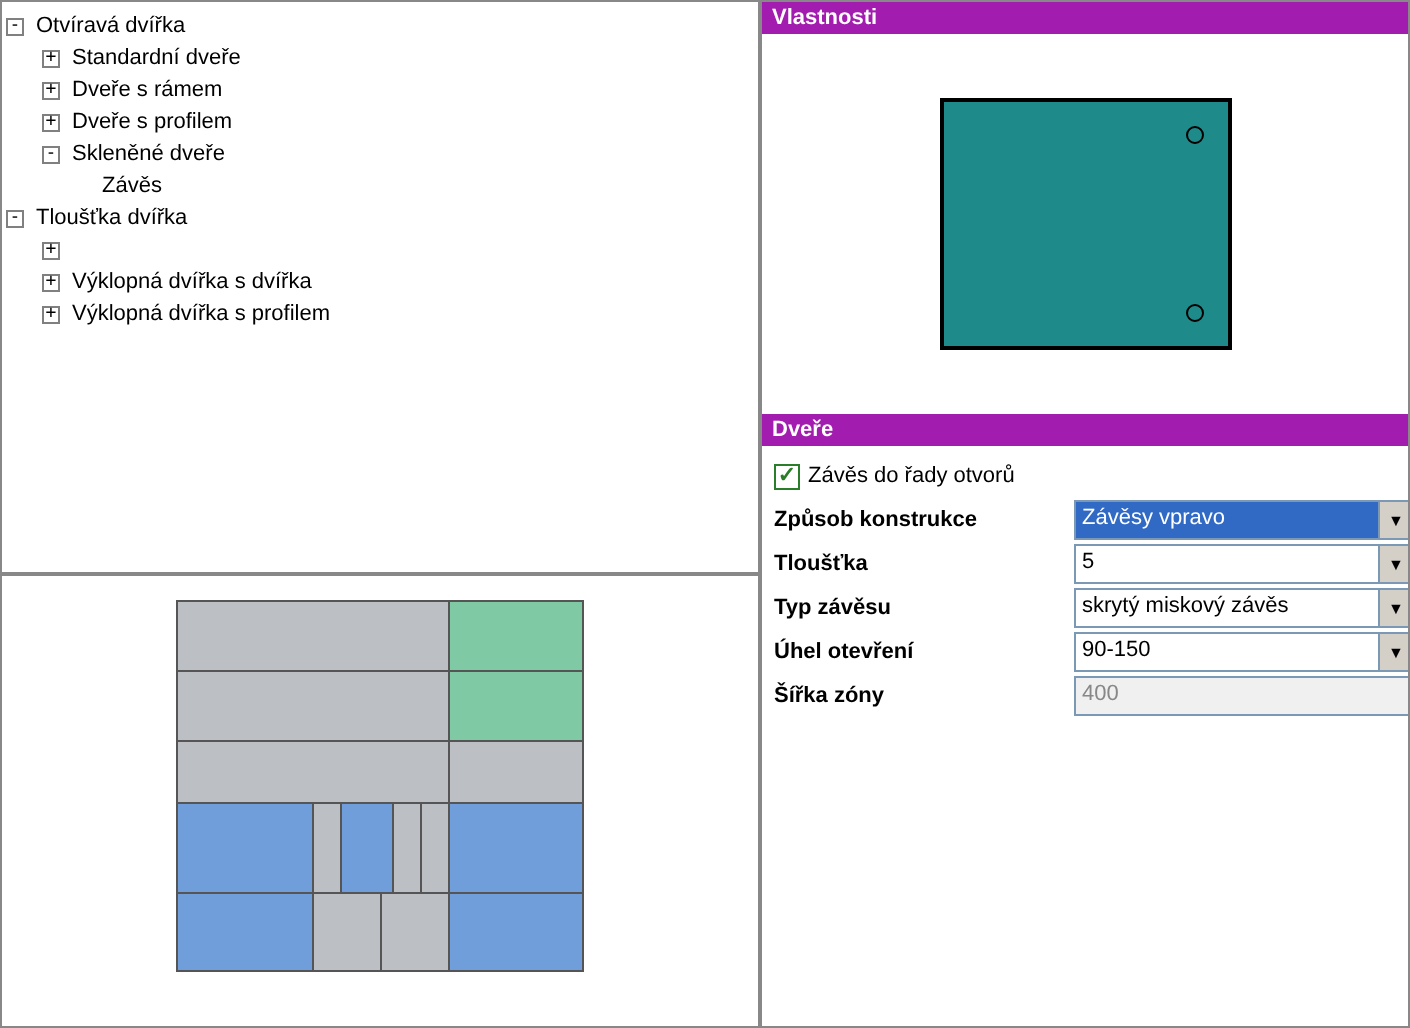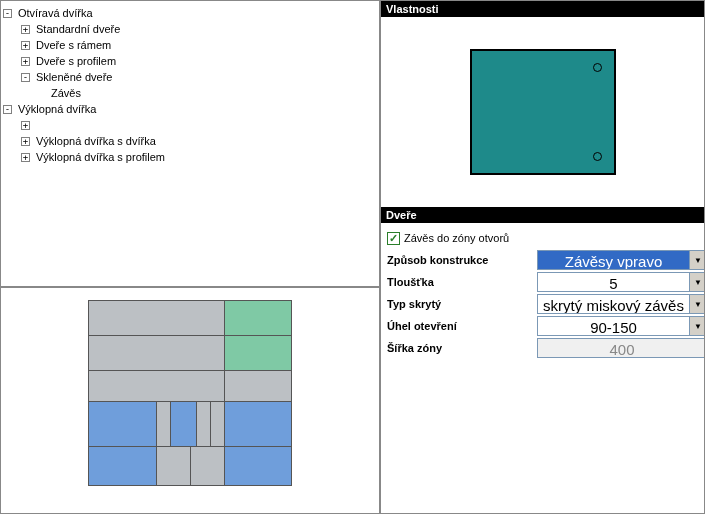--- a/index.html
+++ b/index.html
@@ -18,21 +18,21 @@
     width: 705px;
     height: 514px;
   }
   .panel {
     border: 1px solid #888;
     box-sizing: border-box;
     overflow: hidden;
     position: relative;
   }
   .panel-header {
-    background: #000000;
+    background: #a21caf;
     color: #fff;
     font-weight: bold;
     padding: 2px 5px;
     font-size: 11px;
   }
   
   .tree {
     padding: 4px 2px;
   }
   .tree-row {
@@ -111,21 +111,21 @@
     width:13px;height:13px;border:1px solid #2a7e2a;box-sizing:border-box;
     display:inline-flex;align-items:center;justify-content:center;
     color:#2a7e2a;font-size:11px;font-weight:bold;margin-right:4px;
     line-height:11px;
   }
   .combo {
     display:flex;align-items:stretch;height:20px;width:170px;
     border:1px solid #7b98b5;box-sizing:border-box;background:#fff;
   }
   .combo-text {
-    flex:1;padding:2px 3px;font-size:15px;overflow:hidden;white-space:nowrap;text-align:center;
+    flex:1;padding:2px 3px;font-size:11px;overflow:hidden;white-space:nowrap;
   }
   .combo-text.hl { background:#316ac5;color:#fff; }
   .combo-text.disabled { color:#888; }
   .combo.disabled { background:#f0f0f0; }
   .combo-btn {
     width:16px;background:#d4d0c8;border-left:1px solid #7b98b5;
     display:flex;align-items:center;justify-content:center;font-size:8px;
     cursor:pointer;
   }
   
@@ -179,21 +179,21 @@
         <span class="tree-toggle">-</span>
         <span class="tree-label">Skleněné dveře</span>
       </div>
       <div class="tree-row">
         <span class="tree-spacer" style="width:46px"></span>
         <span class="tree-label">Závěs</span>
       </div>
 
       <div class="tree-row">
         <span class="tree-toggle">-</span>
-        <span class="tree-label">Výklopná dvířka</span>
+        <span class="tree-label">Tloušťka dvířka</span>
       </div>
       <div class="tree-row">
         <span class="tree-spacer" style="width:18px"></span>
         <span class="tree-toggle">+</span>
       </div>
       <div class="tree-row">
         <span class="tree-spacer" style="width:18px"></span>
         <span class="tree-toggle">+</span>
         <span class="tree-label">Výklopná dvířka s dvířka</span>
       </div>
@@ -212,21 +212,21 @@
         <div class="hinge top"></div>
         <div class="hinge bot"></div>
       </div>
     </div>
 
     <div class="panel-header">Dveře</div>
     <div class="prop-body">
 
       <div class="prop-row">
         <span class="checkbox">✓</span>
-        <span>Závěs do zóny otvorů</span>
+        <span>Závěs do řady otvorů</span>
       </div>
 
       <div class="prop-row">
         <div class="prop-label">Způsob konstrukce</div>
         <div class="prop-field">
           <div class="combo">
             <div class="combo-text hl">Závěsy vpravo</div>
             <div class="combo-btn">▼</div>
           </div>
         </div>
@@ -236,21 +236,21 @@
         <div class="prop-label">Tloušťka</div>
         <div class="prop-field">
           <div class="combo">
             <div class="combo-text">5</div>
             <div class="combo-btn">▼</div>
           </div>
         </div>
       </div>
 
       <div class="prop-row">
-        <div class="prop-label">Typ skrytý</div>
+        <div class="prop-label">Typ závěsu</div>
         <div class="prop-field">
           <div class="combo">
             <div class="combo-text">skrytý miskový závěs</div>
             <div class="combo-btn">▼</div>
           </div>
         </div>
       </div>
 
       <div class="prop-row">
         <div class="prop-label">Úhel otevření</div>

